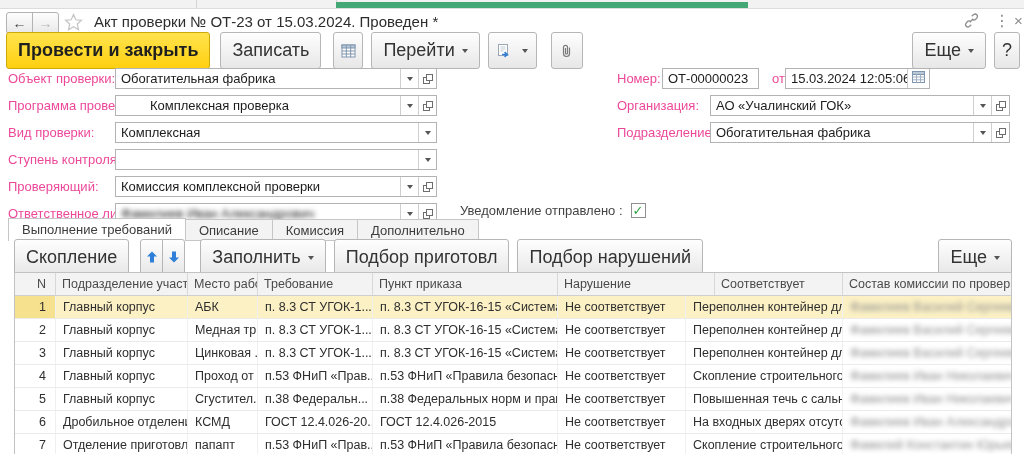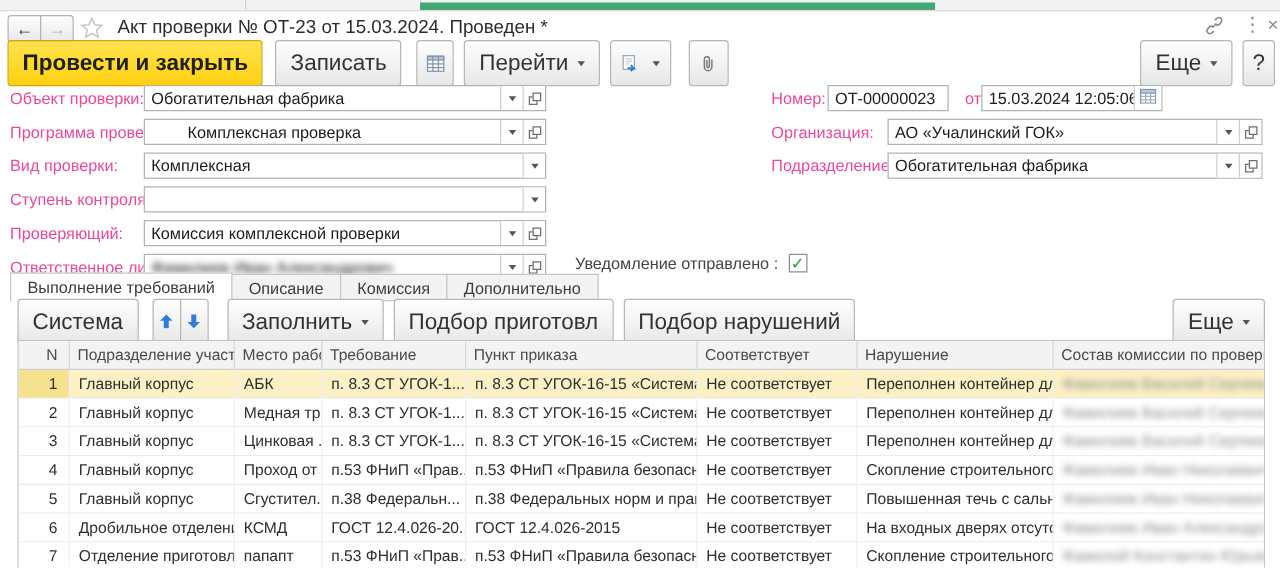--- a/index.html
+++ b/index.html
@@ -253,21 +253,21 @@
 </div>
 
 <div class="tabbar">
     <div class="tab active">Выполнение требований</div>
     <div class="tab">Описание</div>
     <div class="tab">Комиссия</div>
     <div class="tab">Дополнительно</div>
   </div>
 
 <div class="ttoolbar">
-  <button class="btn" style="margin-right:11px">Система</button>
+  <button class="btn" style="margin-right:11px">Скопление</button>
   <div class="btn-group" style="margin-right:15px">
     <button class="btn ib">
       <span><svg width="12" height="12" viewBox="0 0 12 12">
             <path d="M6 0.5 L11 5.5 H8 V11.5 H4 V5.5 H1 Z" fill="#2f7ed8"></path>
           </svg></span>
     </button>
     <button class="btn ib">
       <span><svg width="12" height="12" viewBox="0 0 12 12">
             <path d="M6 11.5 L1 6.5 H4 V0.5 H8 V6.5 H11 Z" fill="#2f7ed8"></path>
           </svg></span>
@@ -285,22 +285,22 @@
   </button>
 </div>
 
 <div class="tbl">
   <div class="thead">
       <div class="hcell c0">N</div>
       <div class="hcell c1">Подразделение участка</div>
       <div class="hcell c2">Место работ</div>
       <div class="hcell c3">Требование</div>
       <div class="hcell c4">Пункт приказа</div>
+      <div class="hcell c6">Нарушение</div>
       <div class="hcell c5">Соответствует</div>
-      <div class="hcell c6">Нарушение</div>
       <div class="hcell c7">Состав комиссии по проверке</div>
     </div>
   <div>
       <div class="trow selected">
         <div class="tcell c0">1</div>
         <div class="tcell c1">Главный корпус</div>
         <div class="tcell c2">АБК</div>
         <div class="tcell c3">п. 8.3 СТ УГОК-1...</div>
         <div class="tcell c4">п. 8.3 СТ УГОК-16-15 «Система ...</div>
         <div class="tcell c5">Не соответствует</div>

